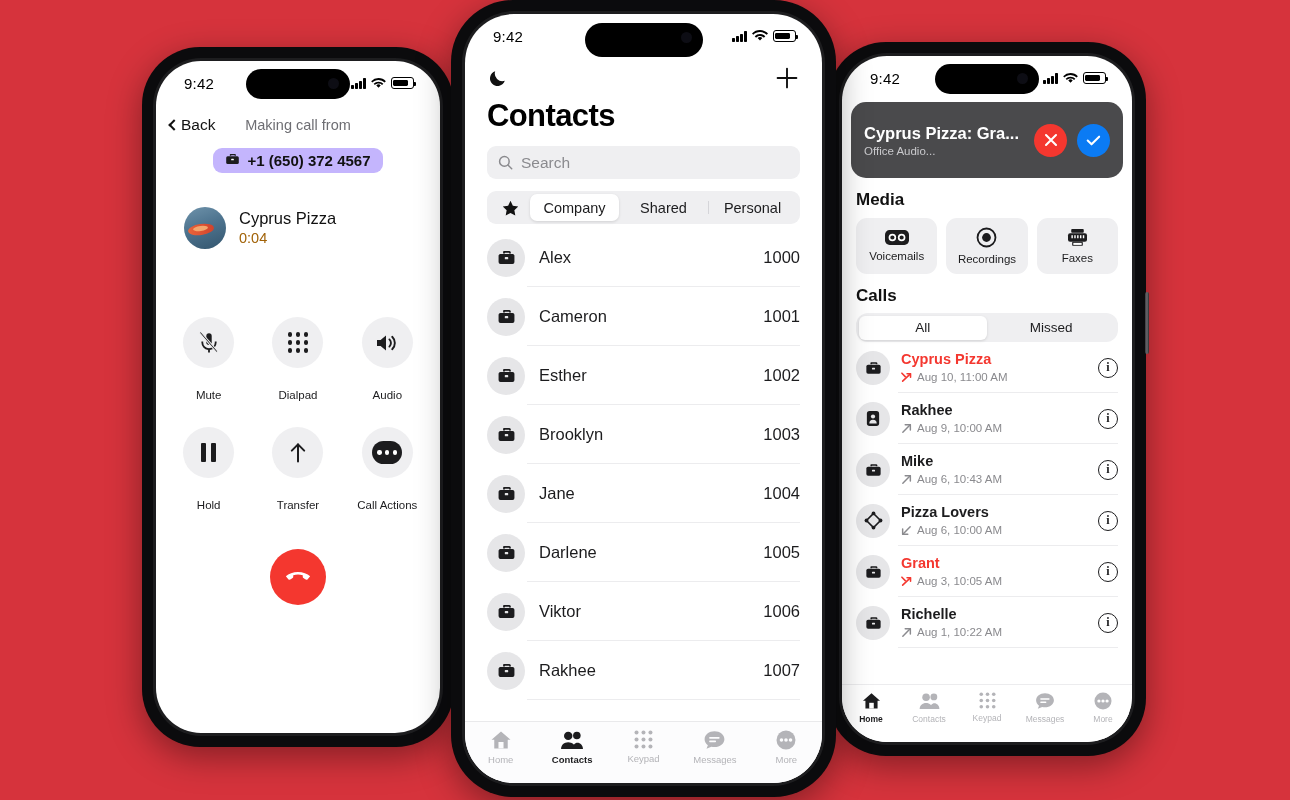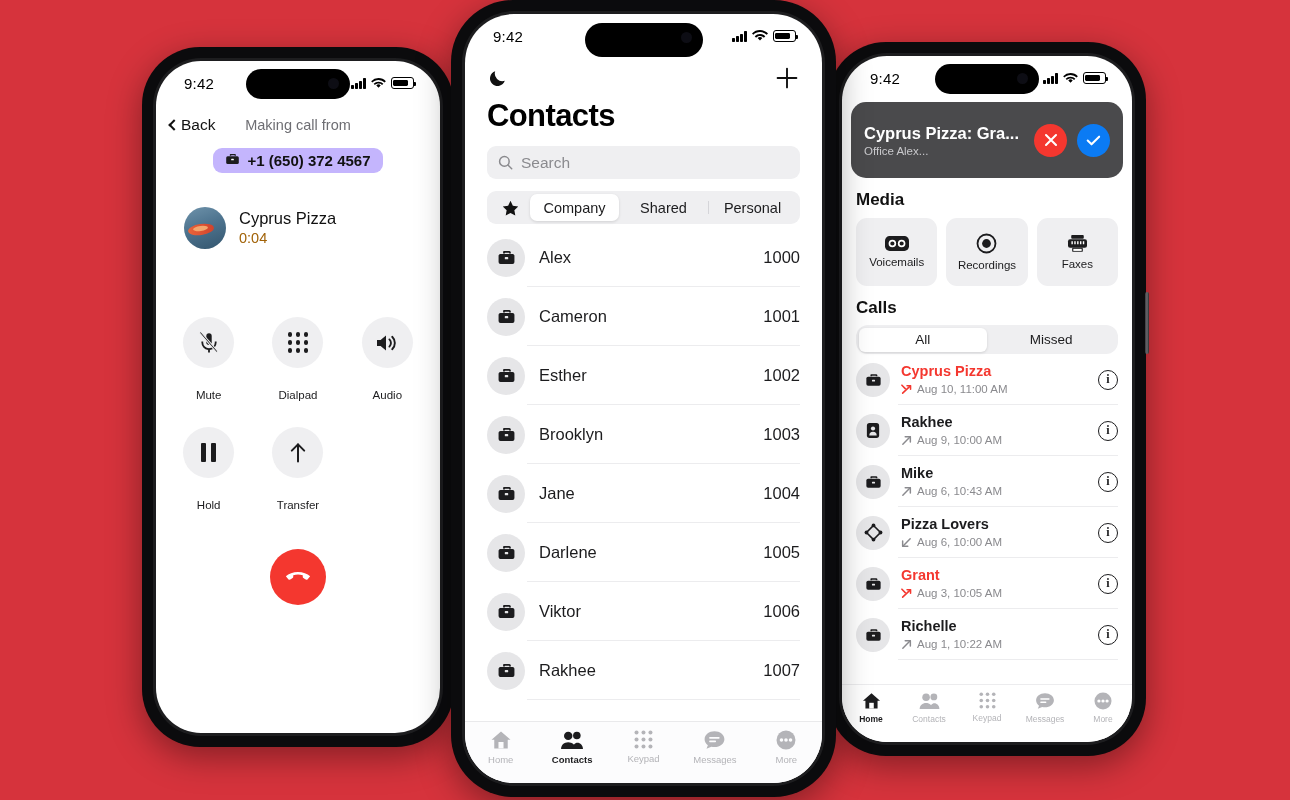--- a/index.html
+++ b/index.html
@@ -141,21 +141,21 @@
   }
   .banner-txt { flex:1; min-width:0; }
   .banner-title { font-size:16.5px; font-weight:700; color:#fff; white-space:nowrap; overflow:hidden; }
   .banner-sub { font-size:11.5px; color:#c9c9cc; white-space:nowrap; overflow:hidden; margin-top:2px; }
   .b-btn { width:33px;height:33px;border-radius:50%;display:flex;align-items:center;justify-content:center;flex:none; }
   .b-decline { background:#f4372f; }
   .b-accept  { background:#0b7bf4; }
 
   .sec-title { font-size: 17px; font-weight:700; color:#111; padding: 12px 0 0 14px; }
   .media-row { display:flex; gap: 9px; padding: 8px 14px 0; }
-  .media-card { flex:1; background:#efeff1; border-radius:11px; height:68px; display:flex; flex-direction:column; align-items:center; justify-content:center; gap:5px; }
+  .media-card { flex:1; background:#efeff1; border-radius:11px; height:56px; display:flex; flex-direction:column; align-items:center; justify-content:center; gap:5px; }
   .media-label { font-size:11.5px; color:#1c1c1e; }
 
   .calls-seg { margin: 7px 14px 0; height: 29px; background:#efeff1; border-radius:12px; display:flex; padding:2.5px; }
   .calls-seg .s { flex:1; display:flex;align-items:center;justify-content:center; font-size:13.5px; color:#1c1c1e; border-radius:6px; }
   .calls-seg .s.active { background:#fff; box-shadow:0 1px 3px rgba(0,0,0,.13); }
 
   .callrow { display:flex; align-items:center; gap:11px; padding: 0 14px; height: 51px; position:relative; }
   .callrow::after { content:""; position:absolute; left:56px; right:14px; bottom:0; height:1px; background:#ececee; }
   .callrow .cicon { width:34px;height:34px; }
   .call-mid { flex:1; min-width:0; }
@@ -274,20 +274,30 @@
       <div class="ctrl">
         <div class="ctrl-circle">
           <svg width="20" height="24" viewBox="0 0 20 24">
             <path d="M10 3.6v17" stroke="#1c1c1e" stroke-width="2" stroke-linecap="round"></path>
             <path d="M3.8 9.6 10 3.4l6.2 6.2" stroke="#1c1c1e" stroke-width="2" fill="none" stroke-linecap="round" stroke-linejoin="round"></path>
           </svg>
         </div>
         <div class="ctrl-label">Transfer</div>
       </div>
 
+      <div class="ctrl">
+        <div class="ctrl-circle">
+          <div class="ellipse-dark">
+                <i></i>
+                <i></i>
+                <i></i>
+              </div>
+        </div>
+        <div class="ctrl-label">Call Actions</div>
+      </div>
     </div>
 
     <div class="end-call">
       <svg width="28" height="14" viewBox="0 0 30 15">
         <path d="M15 2.2c-5.2 0-10 2-13 4.6l2.6 3a2 2 0 0 0 2.6.2l2-1.4a1.7 1.7 0 0 0 .7-1.5V5.6a19 19 0 0 1 10.2 0v1.5a1.7 1.7 0 0 0 .7 1.5l2 1.4a2 2 0 0 0 2.6-.2l2.6-3C25 4.2 20.2 2.2 15 2.2z" fill="#fff"></path>
       </svg>
     </div>
 
   </div>
     </div>
@@ -313,21 +323,21 @@
             </svg>
         <div class="batt">
               <span></span>
             </div>
       </div>
     </div>
 
     <div class="banner">
       <div class="banner-txt">
         <div class="banner-title">Cyprus Pizza: Gra...</div>
-        <div class="banner-sub">Office Alex...</div>
+        <div class="banner-sub">Office Audio...</div>
       </div>
       <div class="b-btn b-decline">
         <svg width="14" height="14" viewBox="0 0 14 14">
               <path d="M2 2 12 12M12 2 2 12" stroke="#fff" stroke-width="2.1" stroke-linecap="round"></path>
             </svg>
       </div>
       <div class="b-btn b-accept">
         <svg width="15" height="13" viewBox="0 0 16 13">
               <path d="M1.8 6.6 5.9 10.6 14 2.4" stroke="#fff" stroke-width="2.2" fill="none" stroke-linecap="round" stroke-linejoin="round"></path>
             </svg>

